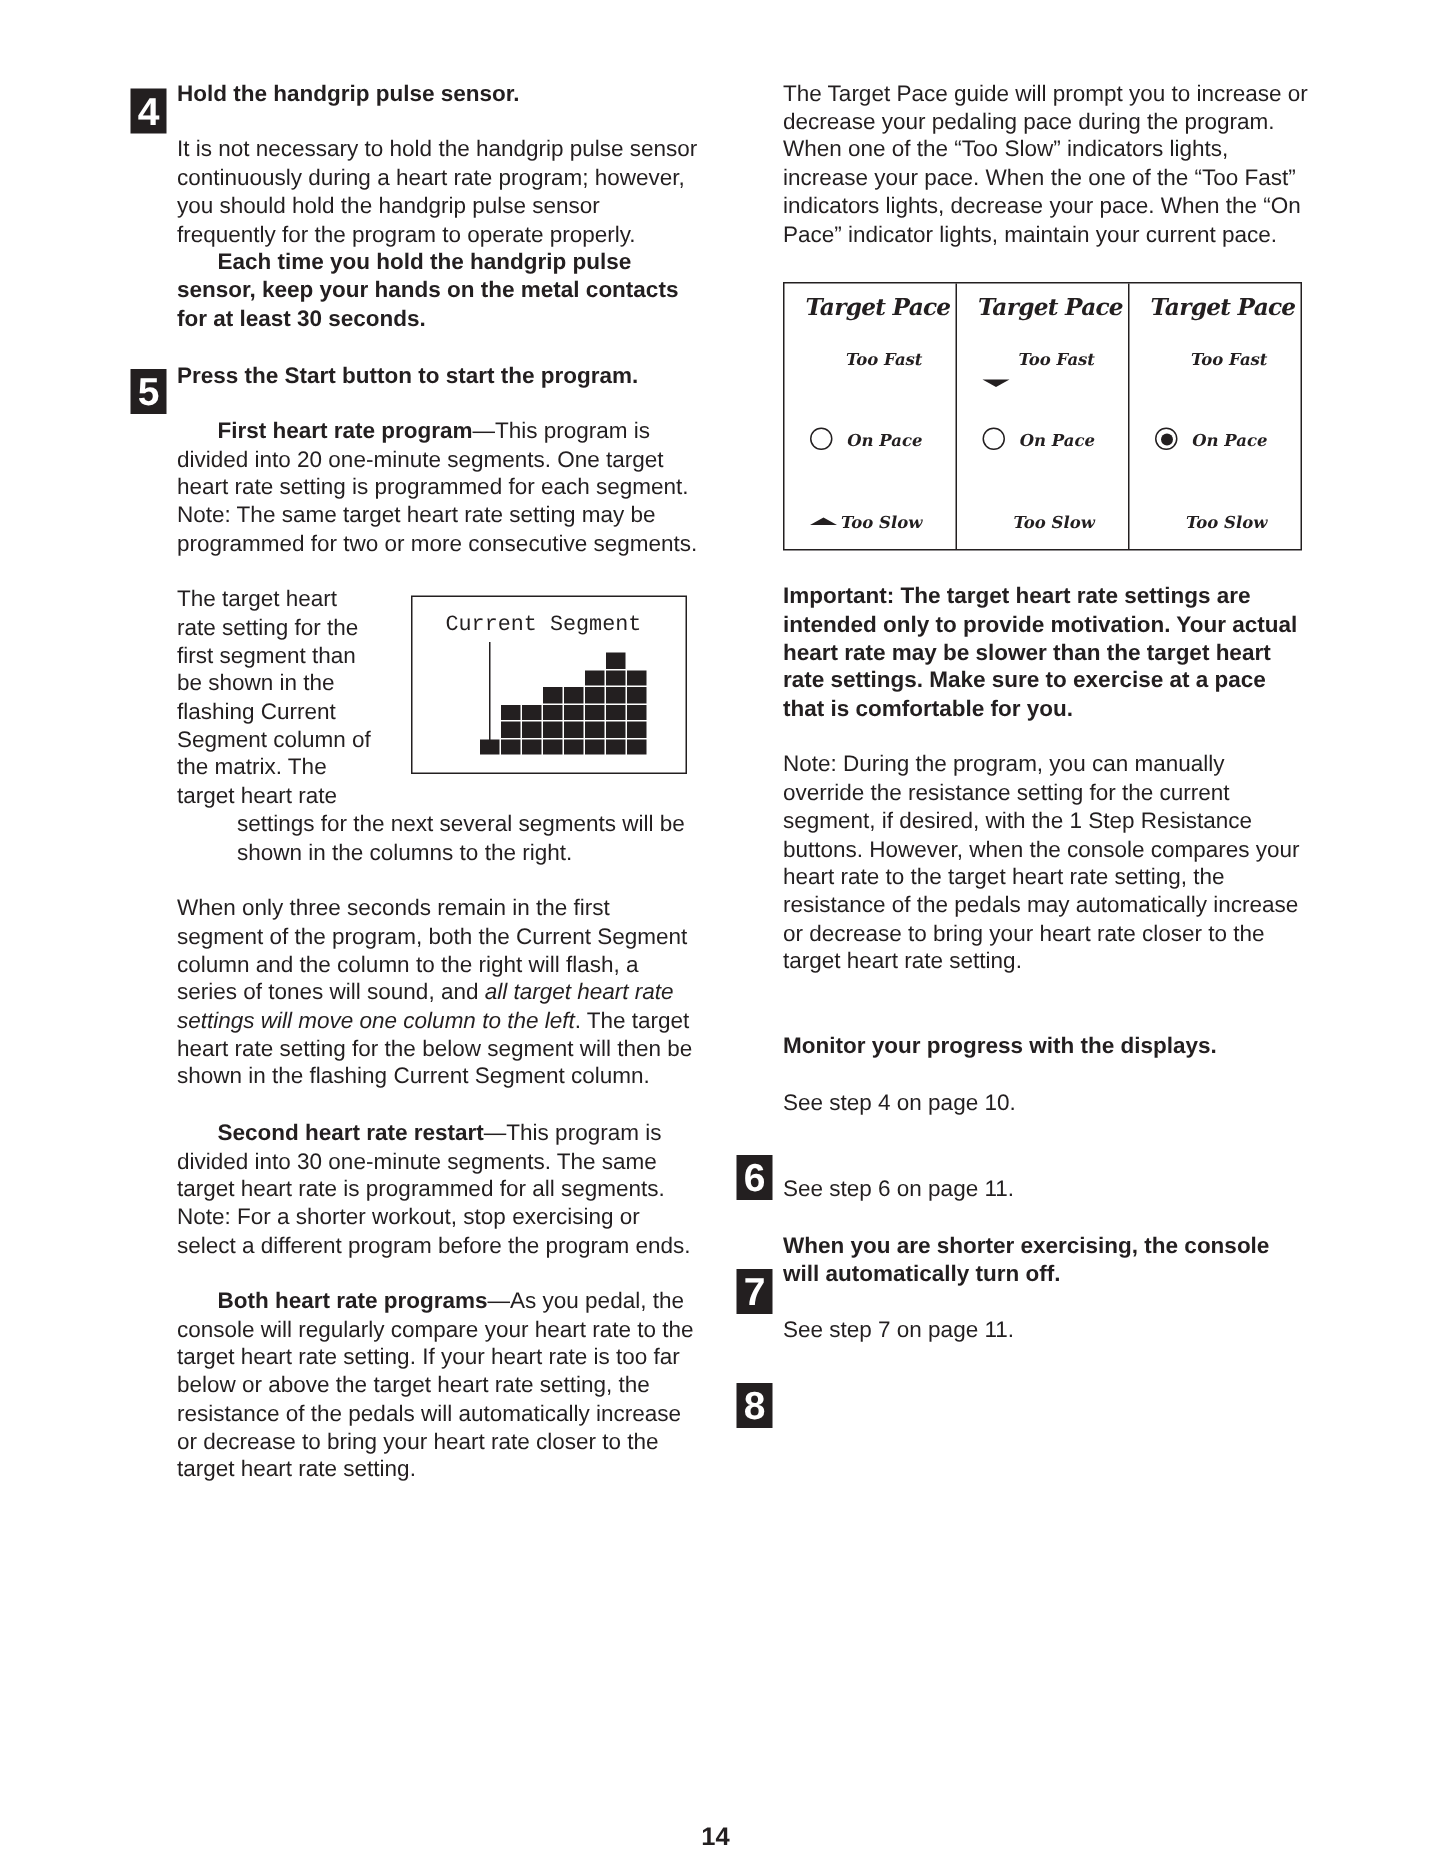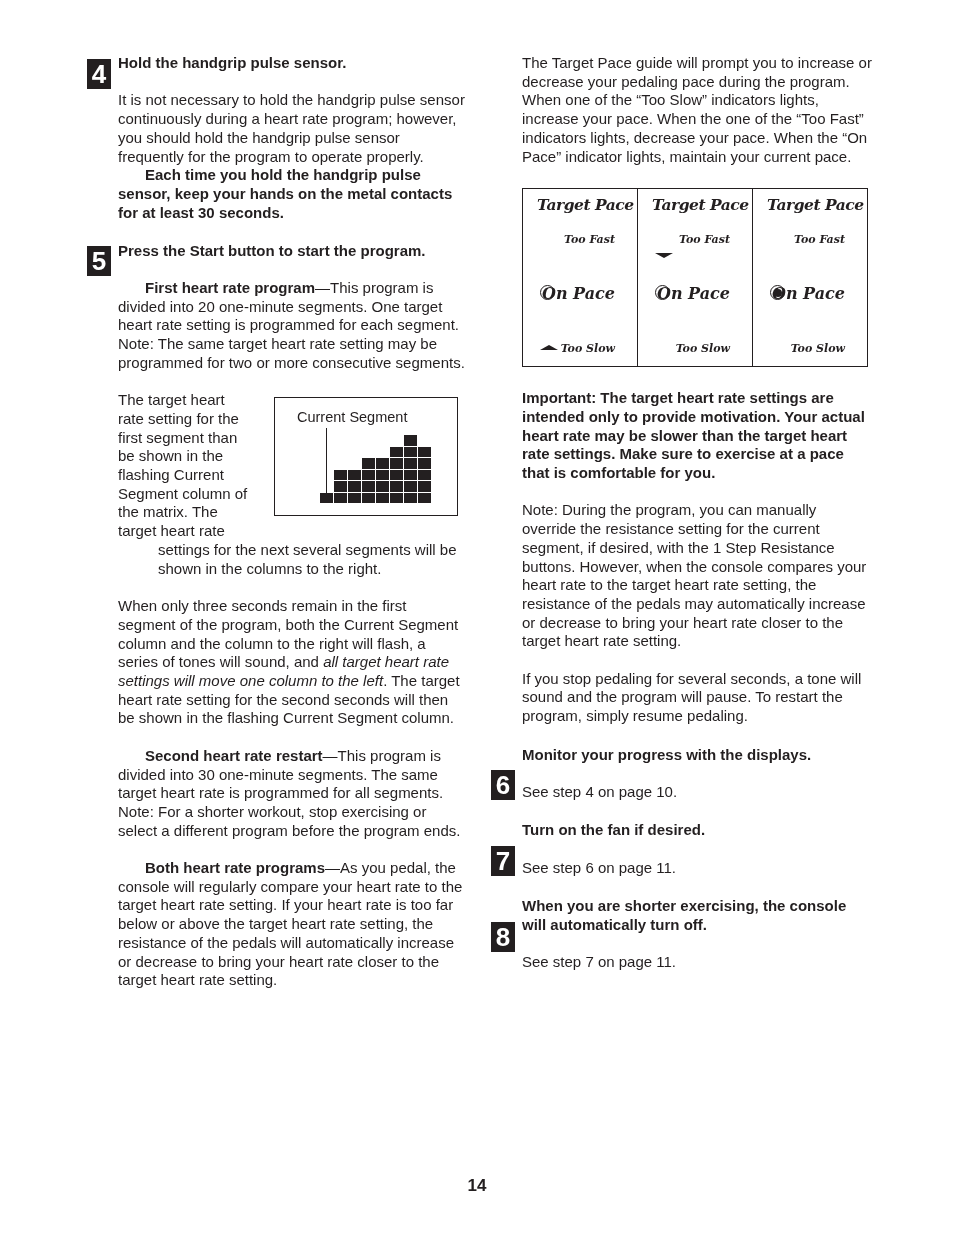--- a/index.html
+++ b/index.html
@@ -20,21 +20,21 @@
   }
   .step-head { font-weight: bold; }
   b { font-weight: bold; margin-left: 27px; }
   i { font-style: italic; }
 
   
   .wrap-block { position: relative; height: 168px; }
   .wrap-text { width: 135px; }
   .matrix-box {
     position: absolute; left: 156px; top: 6px; width: 184px; height: 119px;
-    border: 1.5px solid #231f20; box-sizing: border-box;
+    border: 1.5px solid #231f20; box-sizing: border-box; font-family: Liberation Mono, monospace;
   }
   .matrix-label {
     position: absolute; left: 22px; top: 10px; font-size: 14.5px;
   }
   .matrix-line {
     position: absolute; left: 51px; top: 30px; width: 1px; height: 70px; background: #231f20;
   }
   .matrix-grid {
     position: absolute; left: 45px; top: 37px; width: 112px; height: 72px;
   }
@@ -45,21 +45,21 @@
     display: flex; width: 346px; height: 179px;
     border: 1.5px solid #231f20; box-sizing: border-box; margin-top: 0;
   }
   .pace-col {
     flex: 1; position: relative; border-right: 1.5px solid #231f20;
     font-family: "DejaVu Serif", serif; font-style: italic; font-weight: bold;
   }
   .pace-col:last-child { border-right: none; }
   .pace-title { position: absolute; left: 14px; top: 7px; font-size: 15.5px; letter-spacing: -0.5px; }
   .pace-fast { position: absolute; right: 22px; top: 42px; font-size: 11px; }
-  .pace-on { position: absolute; right: 22px; top: 96px; font-size: 16px; }
+  .pace-on { position: absolute; right: 22px; top: 96px; font-size: 11px; }
   .pace-slow { position: absolute; right: 22px; top: 151px; font-size: 11px; }
   .ring {
     position: absolute; left: 17px; top: 96px; width: 15px; height: 15px;
     border: 1.3px solid #231f20; border-radius: 50%; box-sizing: border-box;
   }
   .ring.filled::after {
     content: ""; position: absolute; left: 2.5px; top: 2.5px; width: 8px; height: 8px;
     border-radius: 50%; background: #231f20;
   }
   .tri-down {
@@ -67,21 +67,21 @@
     border-left: 9px solid transparent; border-right: 9px solid transparent;
     border-top: 5px solid #231f20;
   }
   .tri-up {
     position: absolute; left: 17px; top: 156px; width: 0; height: 0;
     border-left: 9px solid transparent; border-right: 9px solid transparent;
     border-bottom: 5px solid #231f20;
   }
 
   .page-number {
-    position: absolute; left: 0; width: 954px; top: 1177px; text-align: center;
+    position: absolute; left: 0; width: 954px; top: 1216px; text-align: center;
     font-weight: bold; font-size: 17px;
   }
 </style>
 </head>
 <body>
 
 <div class="step-badge" style="left:87px; top:59px;">4</div>
 <div class="step-badge" style="left:87px; top:246px;">5</div>
 <div class="step-badge" style="left:491px; top:770px;">6</div>
 <div class="step-badge" style="left:491px; top:846px;">7</div>
@@ -133,21 +133,21 @@
           <div class="cell" style="left: 98px; top: 57.5px; background: rgb(35, 31, 32);"></div>
           <div class="cell" style="left: 98px; top: 46px; background: rgb(35, 31, 32);"></div>
           <div class="cell" style="left: 98px; top: 34.5px; background: rgb(35, 31, 32);"></div>
           <div class="cell" style="left: 98px; top: 23px; background: rgb(35, 31, 32);"></div>
           <div class="cell" style="left: 98px; top: 11.5px; background: rgb(35, 31, 32);"></div>
         </div>
     </div>
   </div>
   <p style="margin-top:-18px;margin-left:40px;">settings for the next several segments will be shown in the columns to the right.</p>
   <div class="gap"></div>
-  <p><span>When only three seconds remain in the first segment of the program, both the Current Segment column and the column to the right will flash, a series of tones will sound, and </span><i>all target heart rate settings will move one column to the left</i><span>. The target heart rate setting for the second seconds will then be shown in the flashing Current Segment column.</span></p>
+  <p><span>When only three seconds remain in the first segment of the program, both the Current Segment column and the column to the right will flash, a series of tones will sound, and </span><i>all target heart rate settings will move one column to the left</i><span>. The target heart rate setting for the below segment will then be shown in the flashing Current Segment column.</span></p>
   <div class="gap"></div>
   <p><b>Second heart rate restart</b><span>—This program is divided into 30 one-minute segments. The same target heart rate is programmed for all segments. Note: For a shorter workout, stop exercising or select a different program before the program ends.</span></p>
   <div class="gap"></div>
   <p><b>Both heart rate programs</b><span>—As you pedal, the console will regularly compare your heart rate to the target heart rate setting. If your heart rate is too far below or above the target heart rate setting, the resistance of the pedals will automatically increase or decrease to bring your heart rate closer to the target heart rate setting.</span></p>
 </div>
 
 <div id="right" class="col">
   <p>The Target Pace guide will prompt you to increase or decrease your pedaling pace during the program. When one of the “Too Slow” indicators lights, increase your pace. When the one of the “Too Fast” indicators lights, decrease your pace. When the “On Pace” indicator lights, maintain your current pace.</p>
   <div style="height:22px"></div>
   <div class="pace-panel">
@@ -173,29 +173,27 @@
       <span class="ring filled"></span>
       <span class="pace-on">On Pace</span>
       <span class="pace-slow">Too Slow</span>
     </div>
   </div>
   <div style="height:22px"></div>
   <p class="step-head">Important: The target heart rate settings are intended only to provide motivation. Your actual heart rate may be slower than the target heart rate settings. Make sure to exercise at a pace that is comfortable for you.</p>
   <div class="gap"></div>
   <p>Note: During the program, you can manually override the resistance setting for the current segment, if desired, with the 1 Step Resistance buttons. However, when the console compares your heart rate to the target heart rate setting, the resistance of the pedals may automatically increase or decrease to bring your heart rate closer to the target heart rate setting.</p>
   <div class="gap"></div>
-  <p>If you stop pedaling for several seconds, a tone will sound and the program will pause. To restart the program, simply resume pedaling.</p>
   <div class="gap"></div>
   <div style="height:1px"></div>
   <p class="step-head">Monitor your progress with the displays.</p>
   <div class="gap"></div>
   <p>See step 4 on page 10.</p>
   <div class="gap"></div>
   <div style="height:1px"></div>
-  <p class="step-head">Turn on the fan if desired.</p>
   <div class="gap"></div>
   <p>See step 6 on page 11.</p>
   <div class="gap"></div>
   <div style="height:1px"></div>
   <p class="step-head">When you are shorter exercising, the console will automatically turn off.</p>
   <div class="gap"></div>
   <p>See step 7 on page 11.</p>
 </div>
 
 <div class="page-number">14</div>

